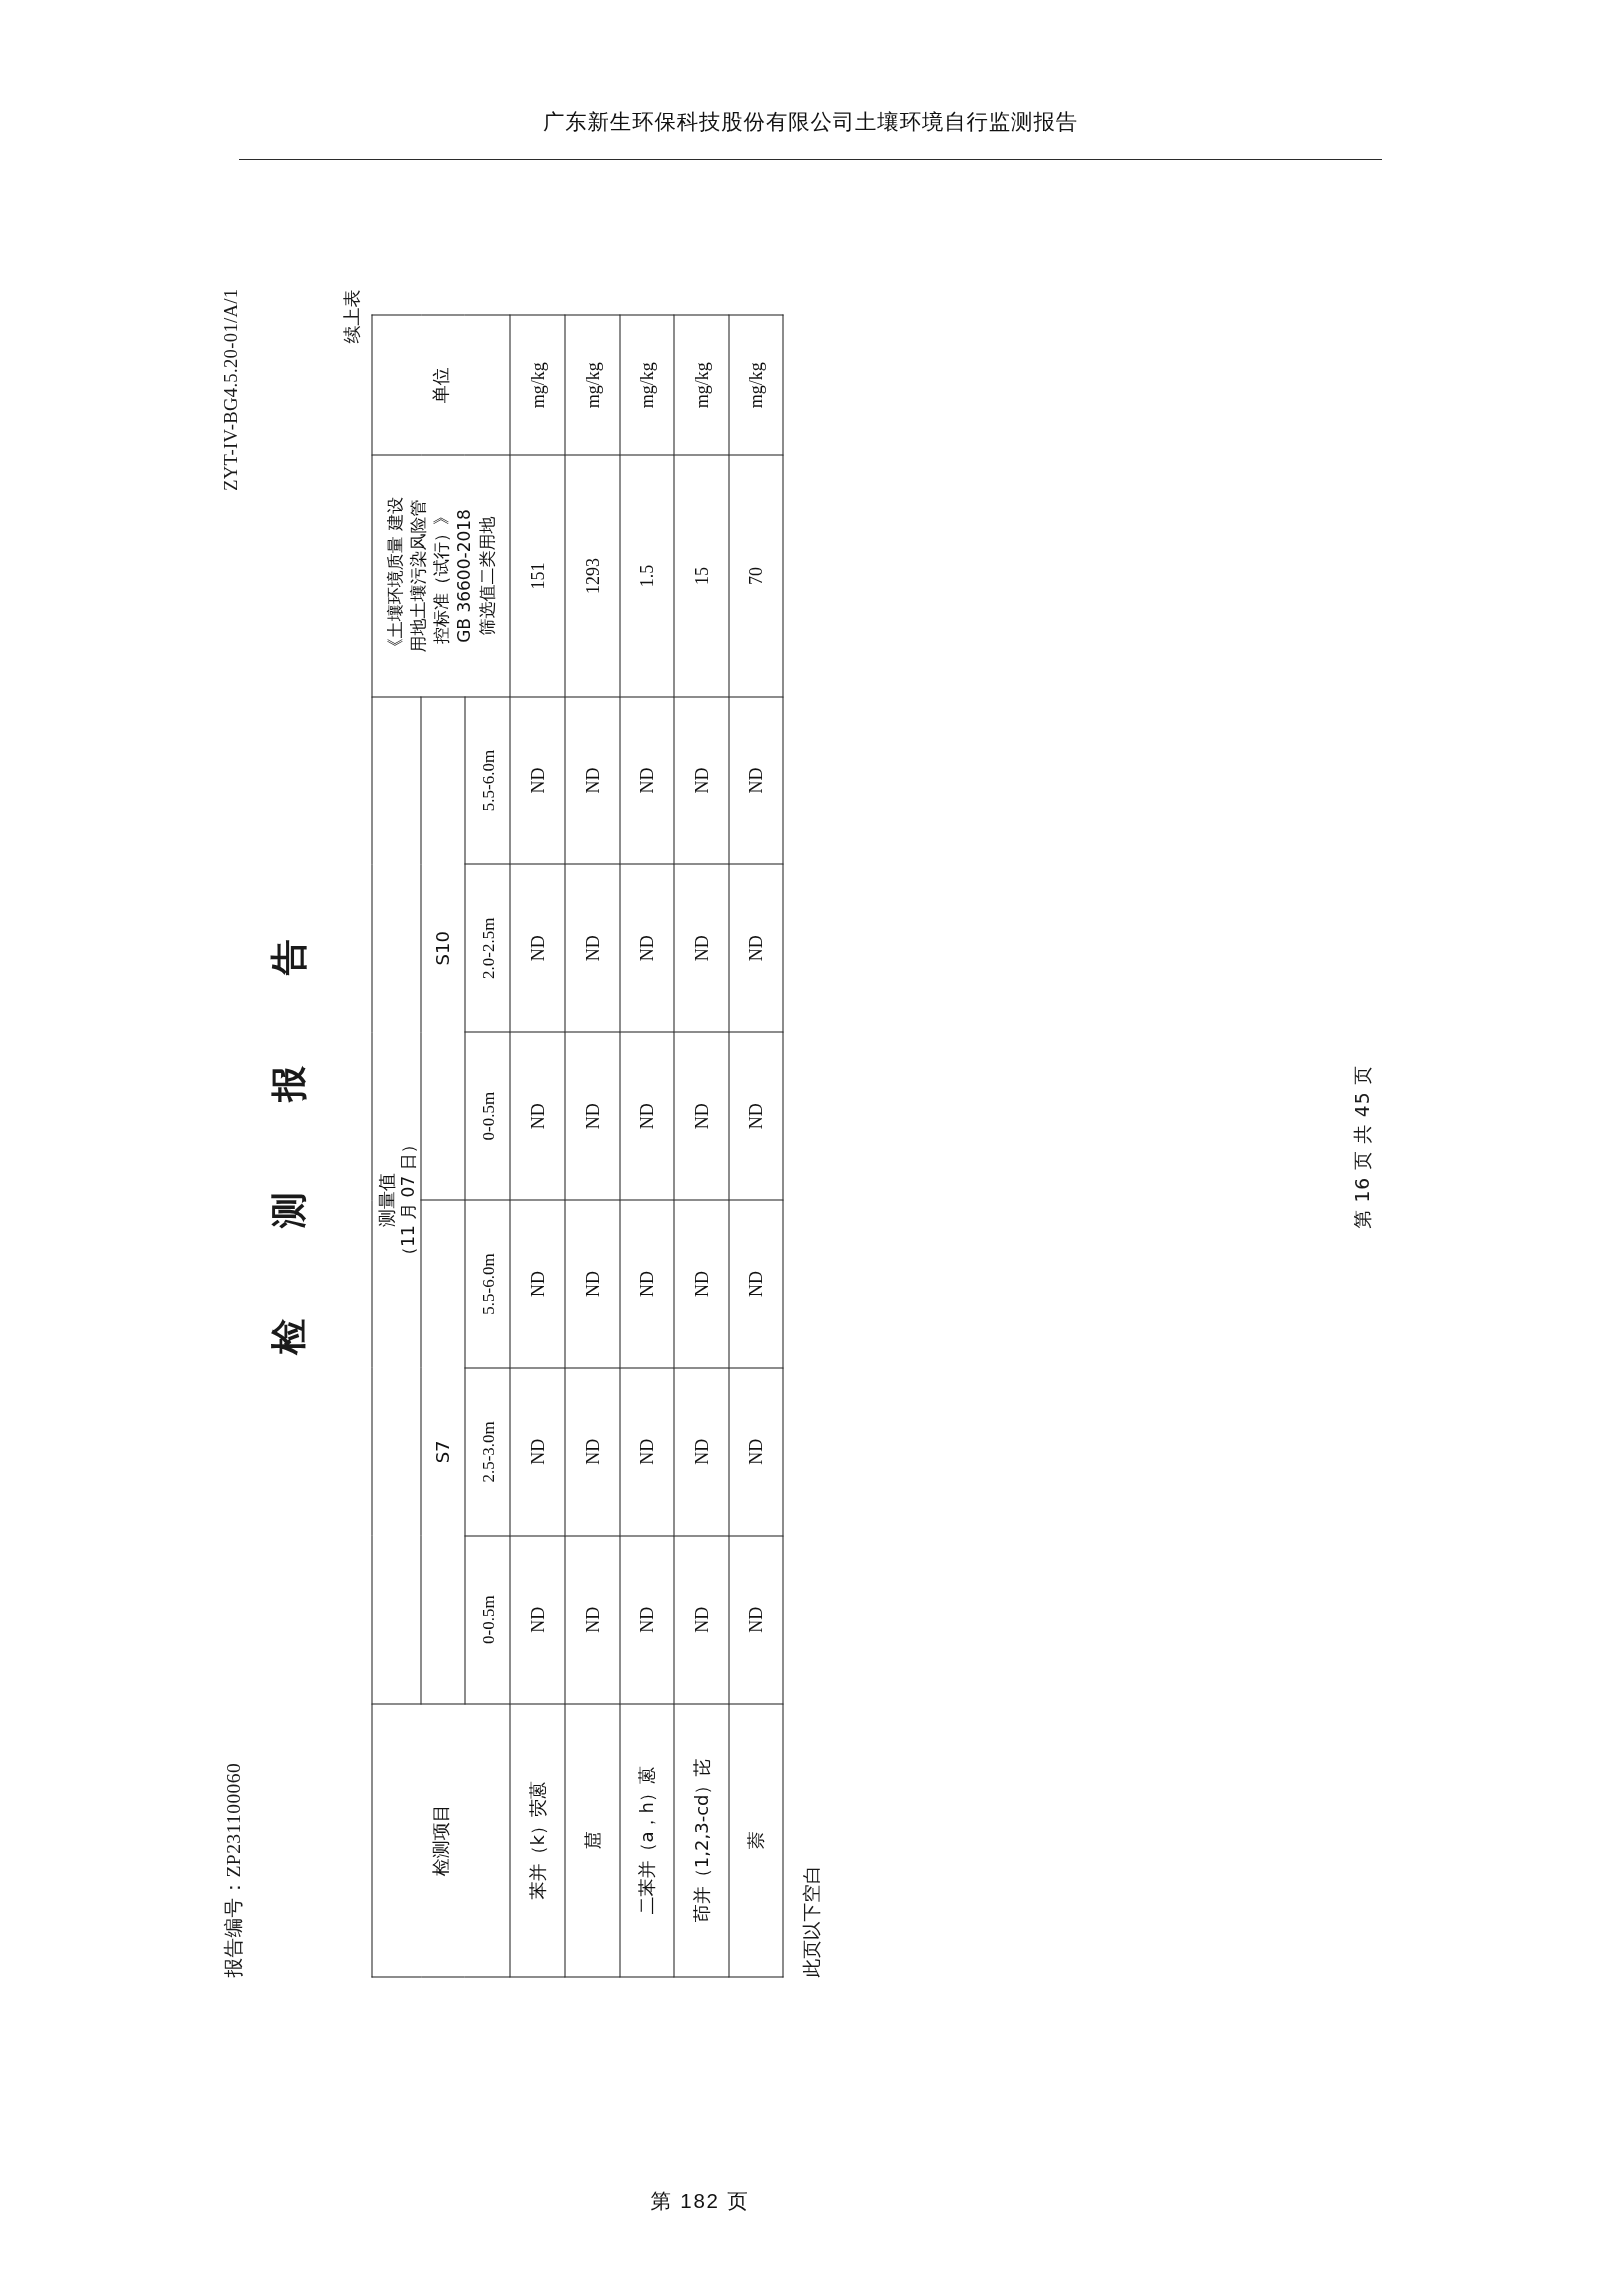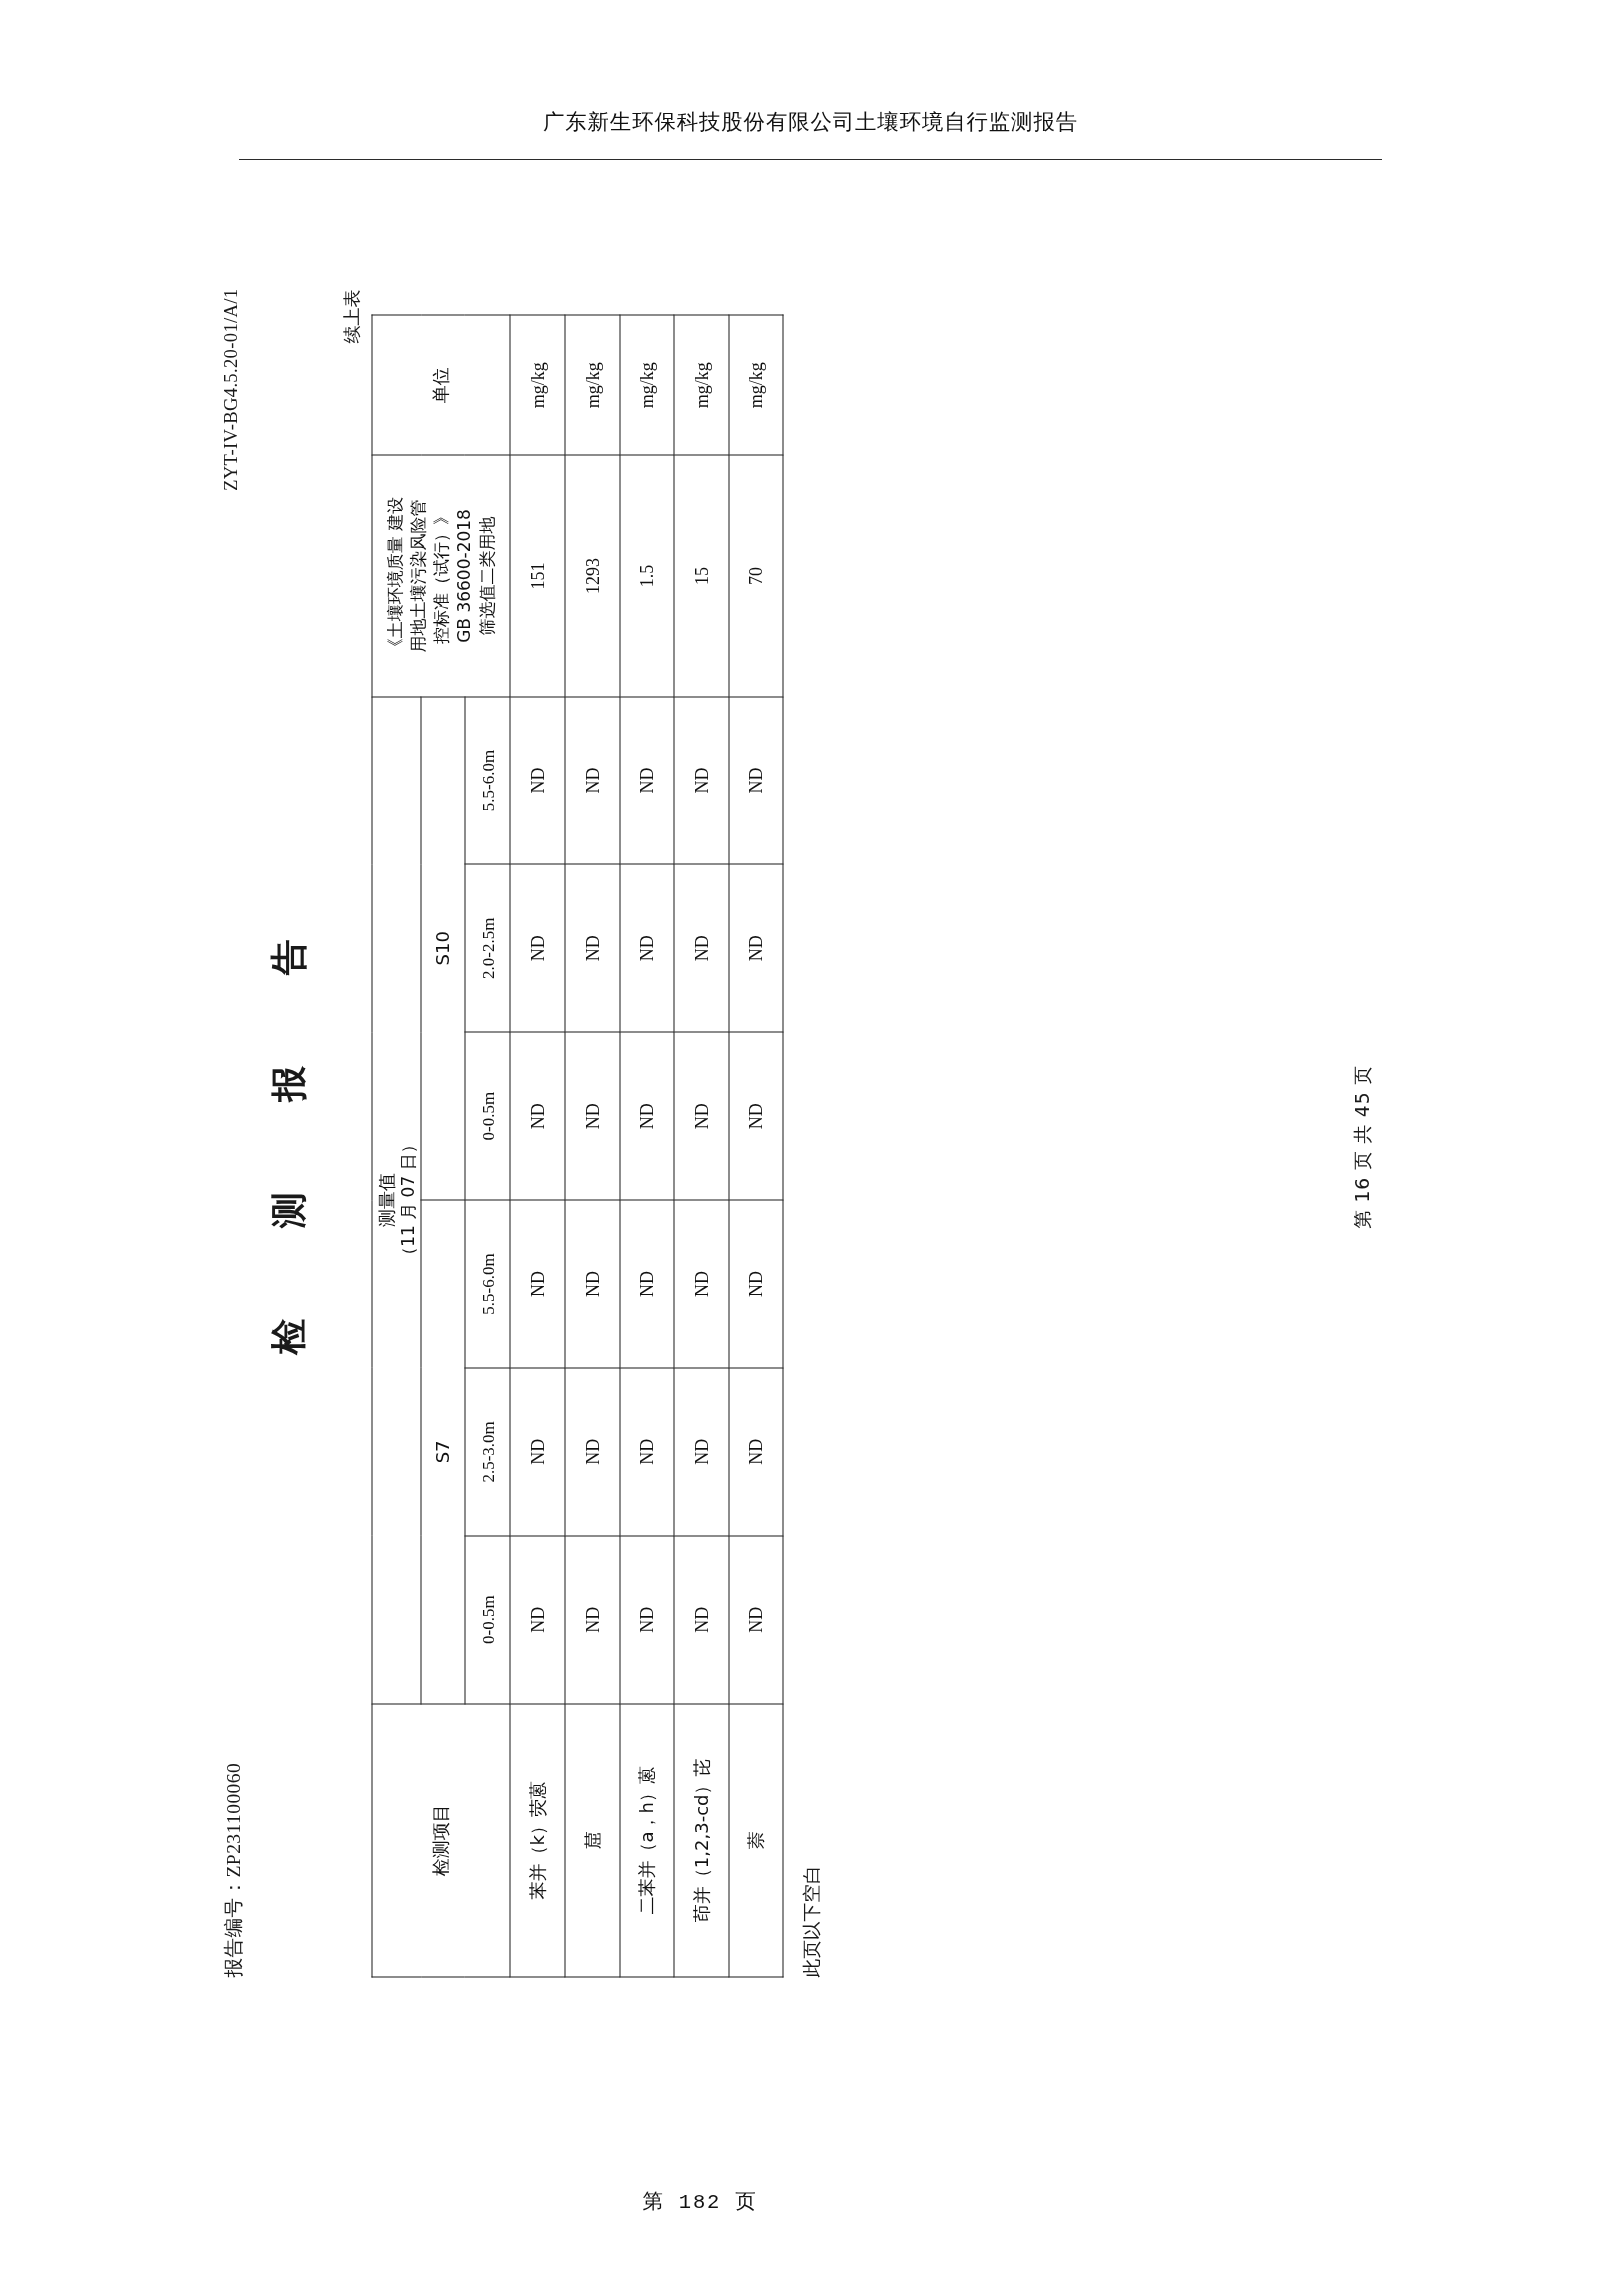--- a/index.html
+++ b/index.html
@@ -37,21 +37,21 @@
     border-top: 1.8px solid #2b2b2b;
   }
 
   
   .page-footer {
     position: absolute;
     bottom: 78px;
     left: 0;
     width: 1400px;
     text-align: center;
-    font-family: Liberation Mono, monospace;
+    font-family: Liberation Sans, sans-serif;
     font-size: 20.5px;
     letter-spacing: 1.8px;
     color: #111;
   }
 
   
   
   #rotated-wrap {
     position: absolute;
     left: 50%;

